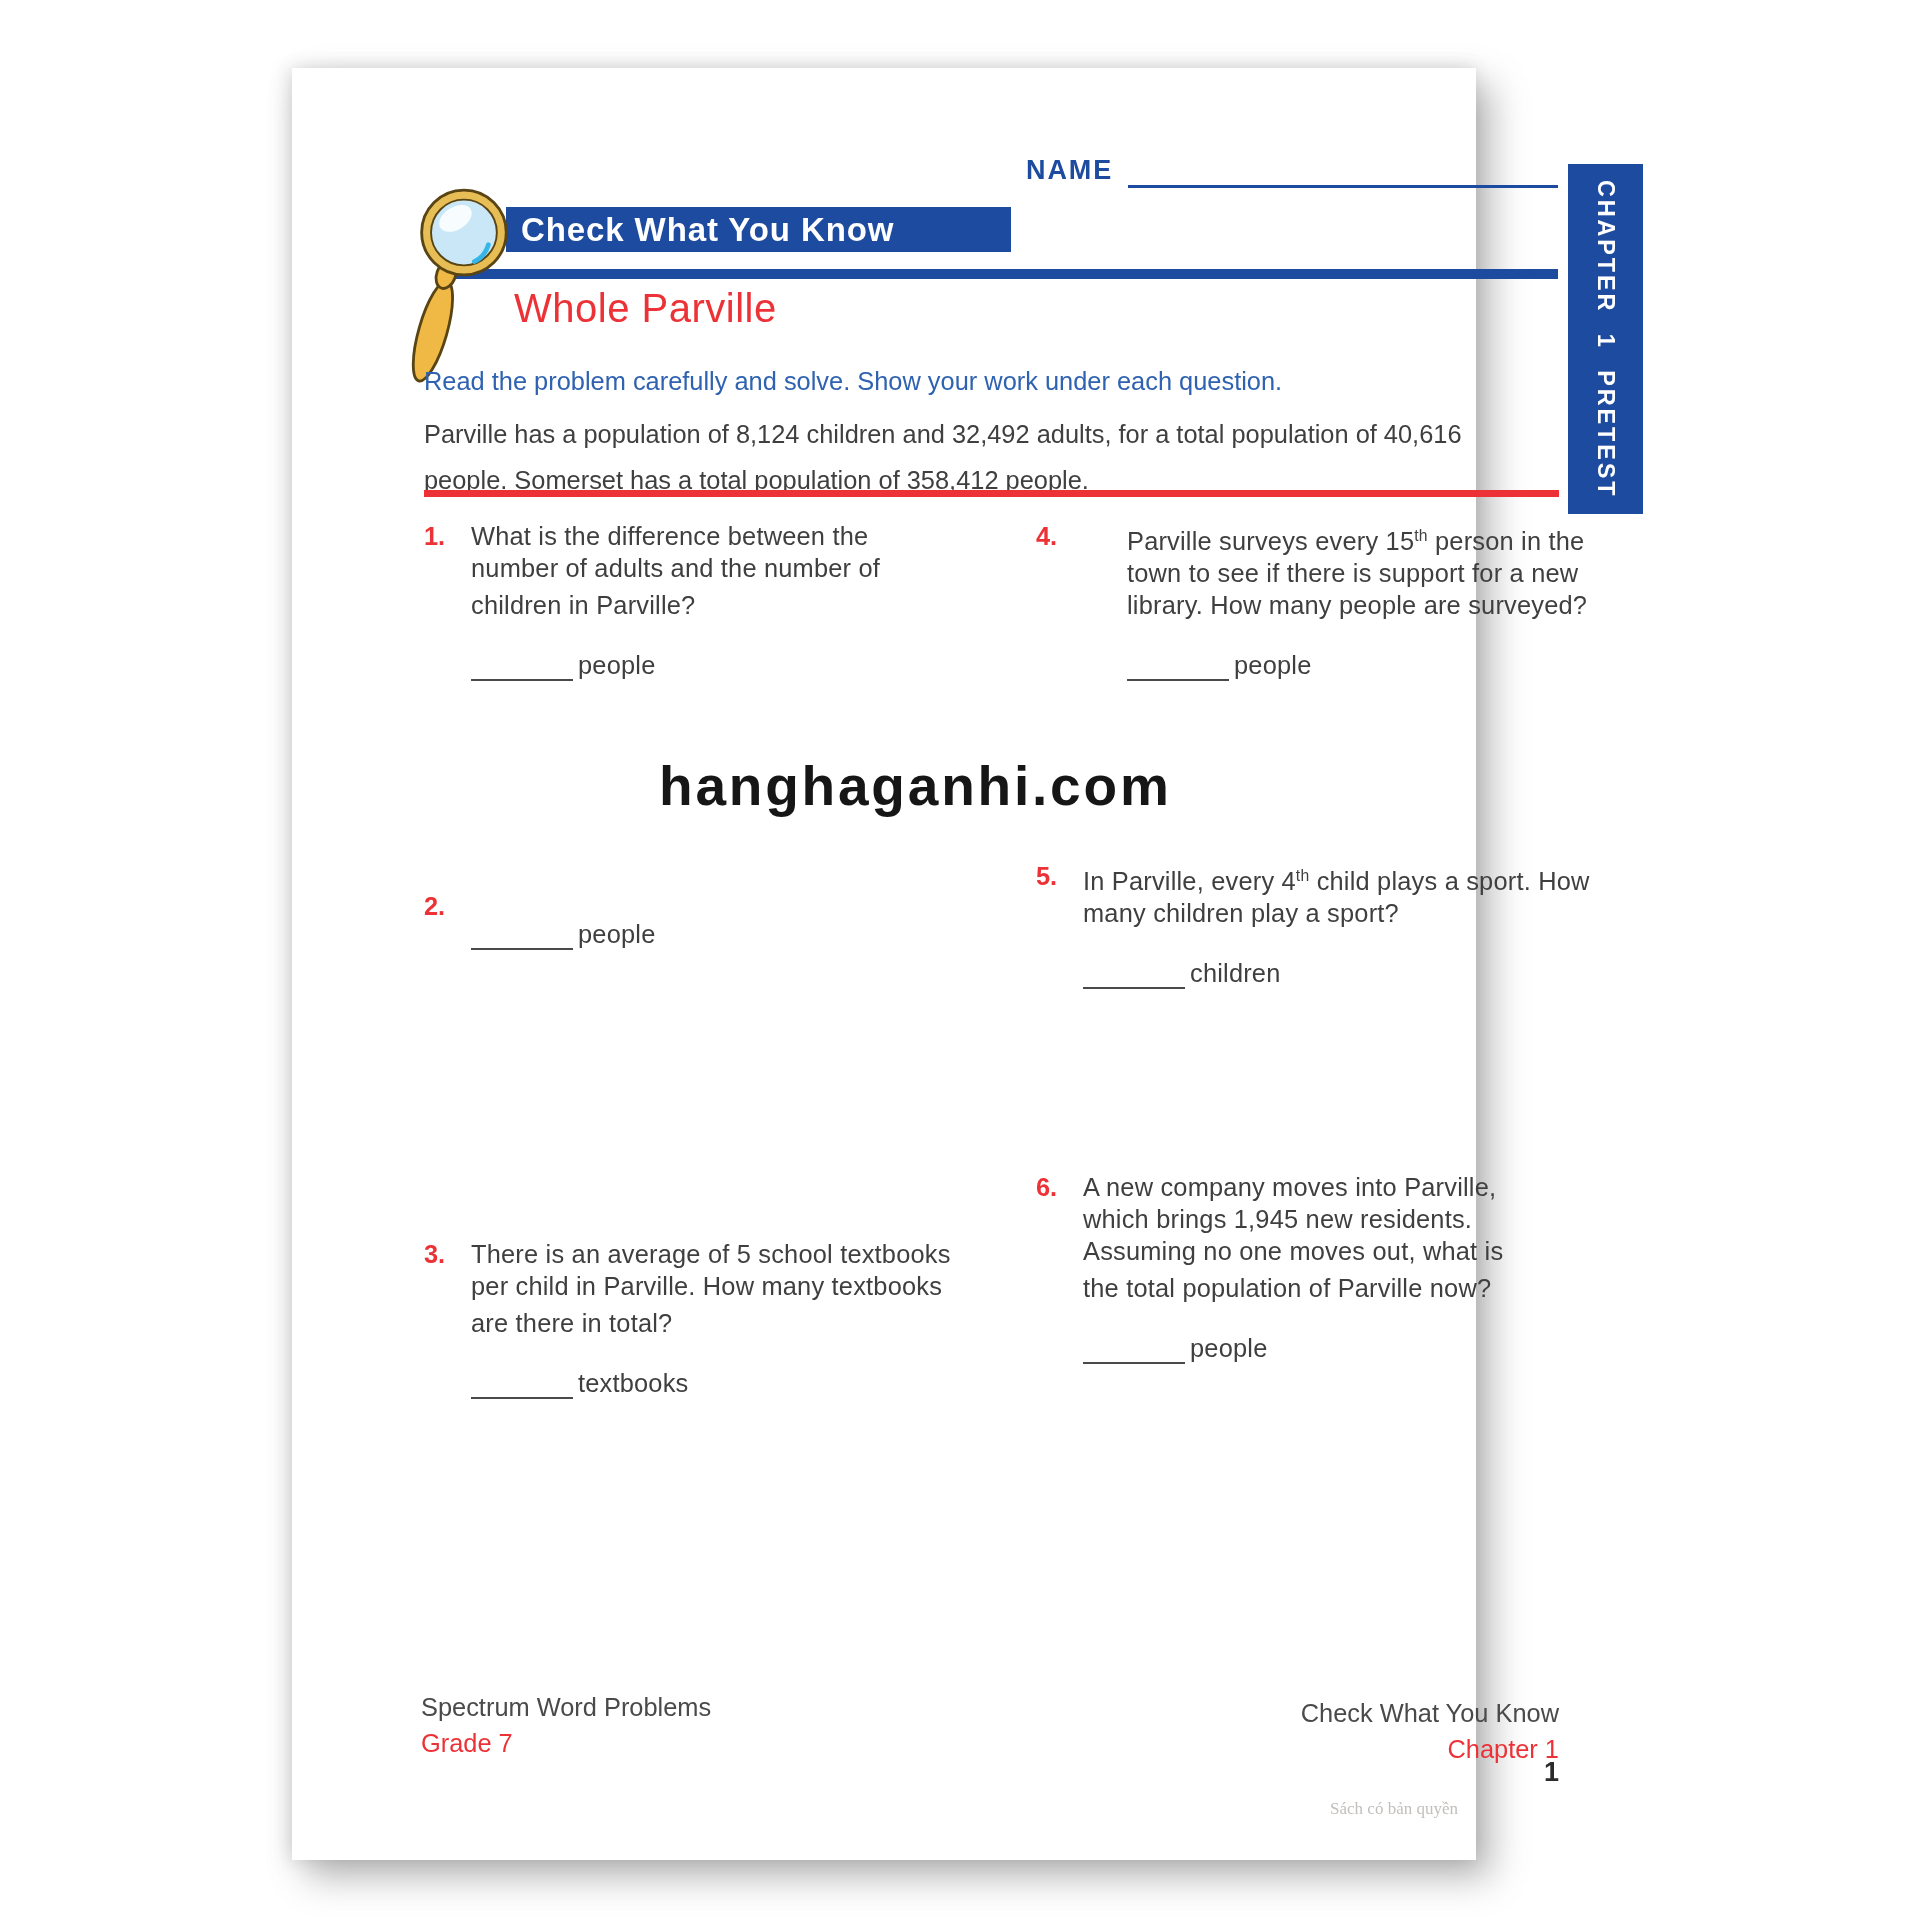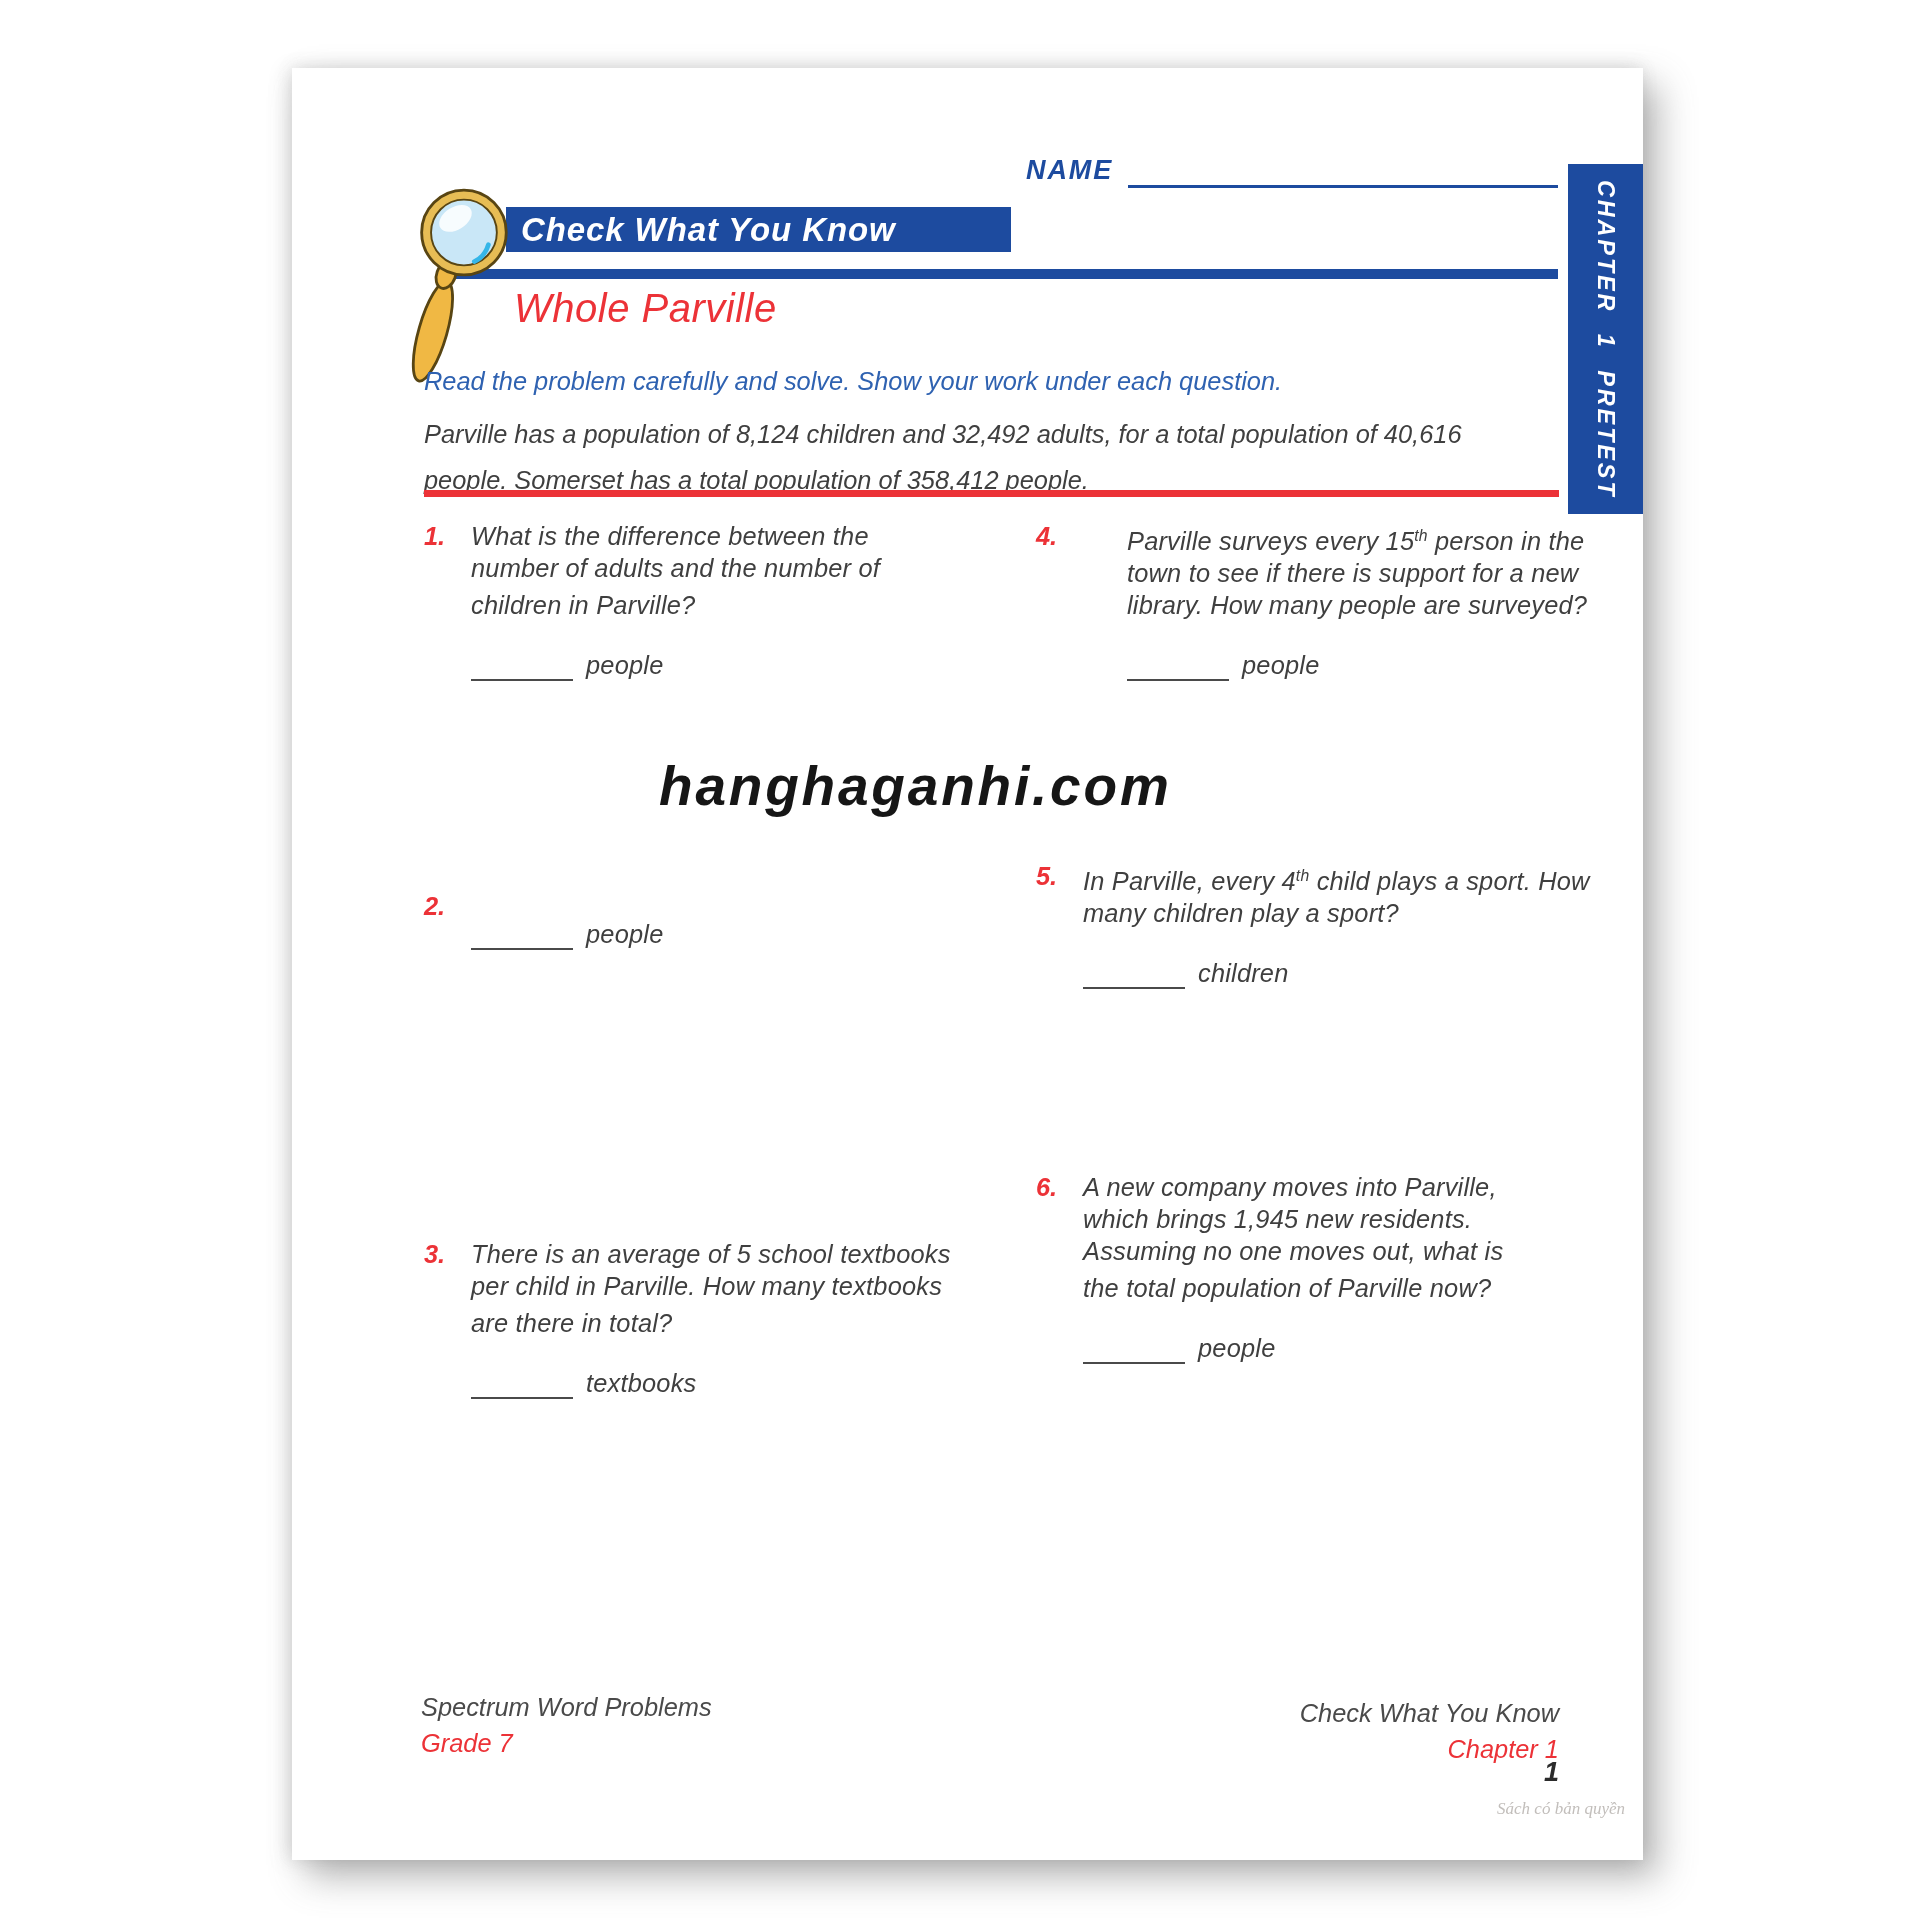--- a/index.html
+++ b/index.html
@@ -2,26 +2,25 @@
 <html style="--blue: #1D4B9F; --red: #EC3237; --ink: #3F3F3F; --instruction-blue: #2F62B1; --light-gray: #C2BEBB; --paper: #FFFFFF; --lens-blue: #C9E7F7; --handle-gold: #F0B844; --watermark-ink: #161616;font-size:15px"><head>
 <meta charset="utf-8">
 <style>
   html,body { margin:0; padding:0; background:#ffffff; }
   .canvas {
     position:relative; width:1928px; height:1928px;
     background:#ffffff; overflow:hidden;
     font-family:"Liberation Sans", sans-serif;
   }
   .sheet {
-    position:absolute; left:292px; top:68px; width:1351px; height:1792px;
+    position:absolute; left:292px; top:68px; width:1184px; height:1792px;
     background:var(--paper,#fff);
     box-shadow: 15px 17px 34px rgba(96,96,96,.45),
                 -4.7px 1.9px 19px rgba(120,120,120,.18),
                 0 -2.8px 15px rgba(120,120,120,.12);
-    font-style: italic;
   }
   .abs { position:absolute; }
 
   
   .name-label { left:734px; top:87px; color:var(--blue); font-size:27px; font-weight:bold; letter-spacing:1.9px; }
   .name-line  { left:836px; top:117px; width:430px; height:2.8px; background:var(--blue); }
 
   
   .banner { left:214px; top:139px; width:505px; height:45px; background:var(--blue); }
   .banner-title {
@@ -46,21 +45,21 @@
   
   .instructions { left:132px; top:299px; font-size:25.4px; color:var(--instruction-blue); white-space:nowrap; }
   .intro { left:132px; top:343px; width:1040px; font-size:25.4px; line-height:46px; color:var(--ink); }
   .rule-red { left:132px; top:422px; width:1135px; height:6.6px; background:var(--red); }
 
   
   .q { position:absolute; display:flex; align-items:flex-start; }
   .qnum { color:var(--red); font-weight:bold; font-size:25.4px; line-height:32px; flex:0 0 47px; }
   .qtext { font-size:25.4px; line-height:32px; color:var(--ink); letter-spacing:0.2px; }
   .qtext sup { font-size:.62em; }
-  .answer { margin-top:28px; display:flex; align-items:flex-end; gap:13px; }
+  .answer { margin-top:28px; display:flex; align-items:flex-end; gap:5px; }
   .blank { display:inline-block; width:102px; height:22.6px; border-bottom:2.8px solid #4a4a4a; }
   .unit { font-size:25.4px; color:var(--ink); }
   #q1 { left:132px; top:452px; } #q1 .qtext { width:414px; }
   #q2 { left:132px; top:822px; } #q2 .qtext { width:485px; }
   #q3 { left:132px; top:1170px; } #q3 .qtext { width:499px; }
   #q4 { left:744px; top:452px; } #q4 .qtext { width:490px;margin-left:44px; }
   #q5 { left:744px; top:792px; } #q5 .qtext { width:513px; }
   #q6 { left:744px; top:1103px; } #q6 .qtext { width:461px; }
 
   

